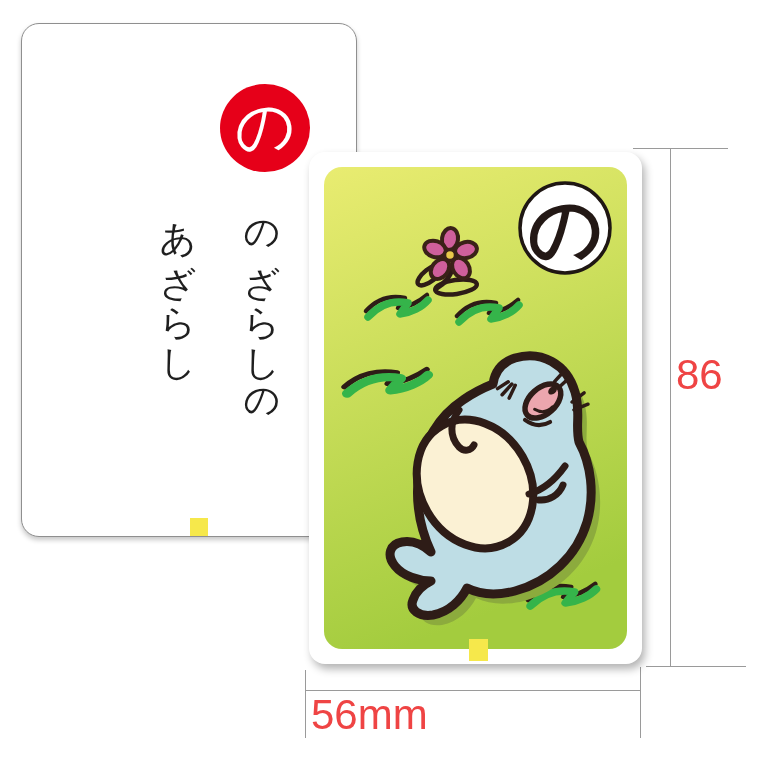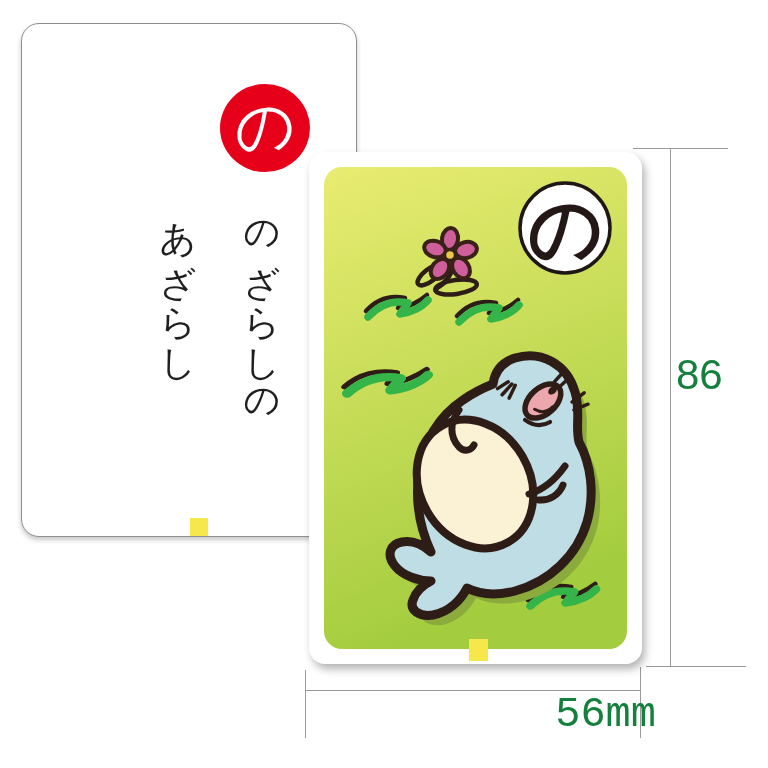--- a/index.html
+++ b/index.html
@@ -25,24 +25,24 @@
   
   .card-right{position:absolute;left:309px;top:152px;width:333px;height:512px;
     background:#ffffff;border-radius:16px;box-shadow:3px 5px 8px rgba(0,0,0,.30);z-index:2;}
   .card-right svg{position:absolute;left:0;top:0;width:333px;height:512px;}
   .picture-kana{font-family:"DejaVu Serif","Liberation Serif",serif;font-weight:bold;}
 
   
   .dim{position:absolute;background:#9a9a9a;z-index:0;}
   .dim-v{width:1px;}
   .dim-h{height:1px;}
-  .dim-label{position:absolute;color:#15803d;font-size:42px;line-height:46px;z-index:3;}
+  .dim-label{position:absolute;color:#ef4444;font-size:42px;line-height:46px;z-index:3;}
   .dim-label-height{left:676px;top:352px;}
   .dim-label-height span{display:block;}
-  .dim-label-width{left:321px;top:692px;width:335px;text-align:right;font-family:Liberation Mono, monospace;}
+  .dim-label-width{left:311px;top:692px;width:335px;text-align:left;}
 </style>
 </head>
 <body>
 
 <div class="stage">
 
   <div class="card-left">
     <div class="kana-badge" style="background: rgb(230, 0, 25);">
       <span>の</span>
     </div>

